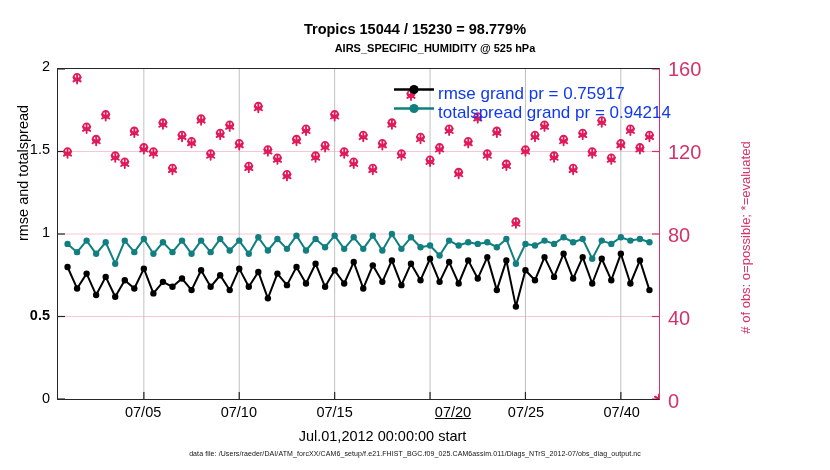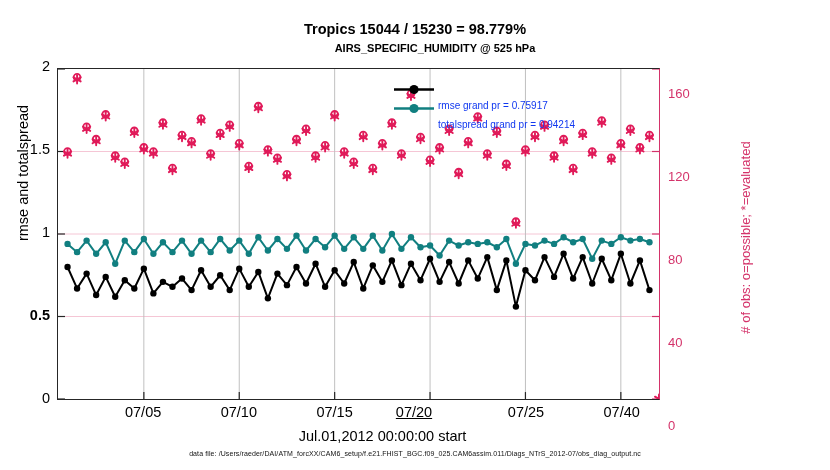--- a/index.html
+++ b/index.html
@@ -33,21 +33,21 @@
     font-size:14.5px;color:#000;
   }
   .ylabel-left{
     position:absolute;left:-137px;top:165px;width:320px;
     transform:rotate(-90deg);text-align:center;
     font-size:14.5px;color:#000;
   }
   
   .ytick-r{
     position:absolute;text-align:left;left:668px;
-    font-size:13px;color:#d4336a;margin-top:28px;
+    font-size:20px;color:#d4336a;
   }
   .ylabel-right{
     position:absolute;left:585px;top:230px;width:320px;
     transform:rotate(-90deg);text-align:center;
     font-size:13px;color:#d4336a;
   }
   
   .xtick{
     position:absolute;top:404px;font-size:14.5px;color:#000;
     text-align:center;width:70px;
@@ -61,21 +61,21 @@
     font-size:7px;color:#111;letter-spacing:0.1px;
   }
 
   
   .legend{
     position:absolute;left:392px;top:80px;width:262px;height:38px;
   }
   .legend-row{position:relative;height:19px;}
   .legend-sample{position:absolute;left:0;top:0;width:44px;height:19px;}
   .legend-text{
-    position:absolute;left:46px;top:16px;font-size:10px;color:#1038f0;
+    position:absolute;left:46px;top:4px;font-size:17px;color:#1038f0;
     white-space:nowrap;line-height:19px;
   }
 </style>
 </head>
 <body>
 
 <div id="stage">
 
   <div class="title-block">
     <div>Tropics 15044 / 15230 = 98.779%</div>
@@ -97,21 +97,21 @@
       <div class="ytick-r" style="top: 390px;">0</div>
       <div class="ytick-r" style="top: 307px;">40</div>
       <div class="ytick-r" style="top: 224px;">80</div>
       <div class="ytick-r" style="top: 141px;">120</div>
       <div class="ytick-r" style="top: 58px;">160</div>
     </div>
   <div id="xtl">
       <div class="xtick" style="left: 108.143px;">07/05</div>
       <div class="xtick" style="left: 203.857px;">07/10</div>
       <div class="xtick" style="left: 299.571px;">07/15</div>
-      <div class="xtick" style="left: 379px; text-decoration: underline;">07/20</div>
+      <div class="xtick" style="left: 418px; text-decoration: underline;">07/20</div>
       <div class="xtick" style="left: 491px;">07/25</div>
       <div class="xtick" style="left: 586.714px;">07/40</div>
     </div>
 
   <div class="plot-area">
     <svg class="svg-layer" id="plotsvg" viewBox="0 0 603 332" preserveAspectRatio="none">
         <line x1="0" y1="249" x2="603" y2="249" stroke="#f5c6d5" stroke-width="1"></line>
         <line x1="0" y1="166" x2="603" y2="166" stroke="#f5c6d5" stroke-width="1"></line>
         <line x1="0" y1="83" x2="603" y2="83" stroke="#f5c6d5" stroke-width="1"></line>
         <line x1="86.14285714285714" y1="0" x2="86.14285714285714" y2="332" stroke="#bfbfbf" stroke-width="1"></line>

